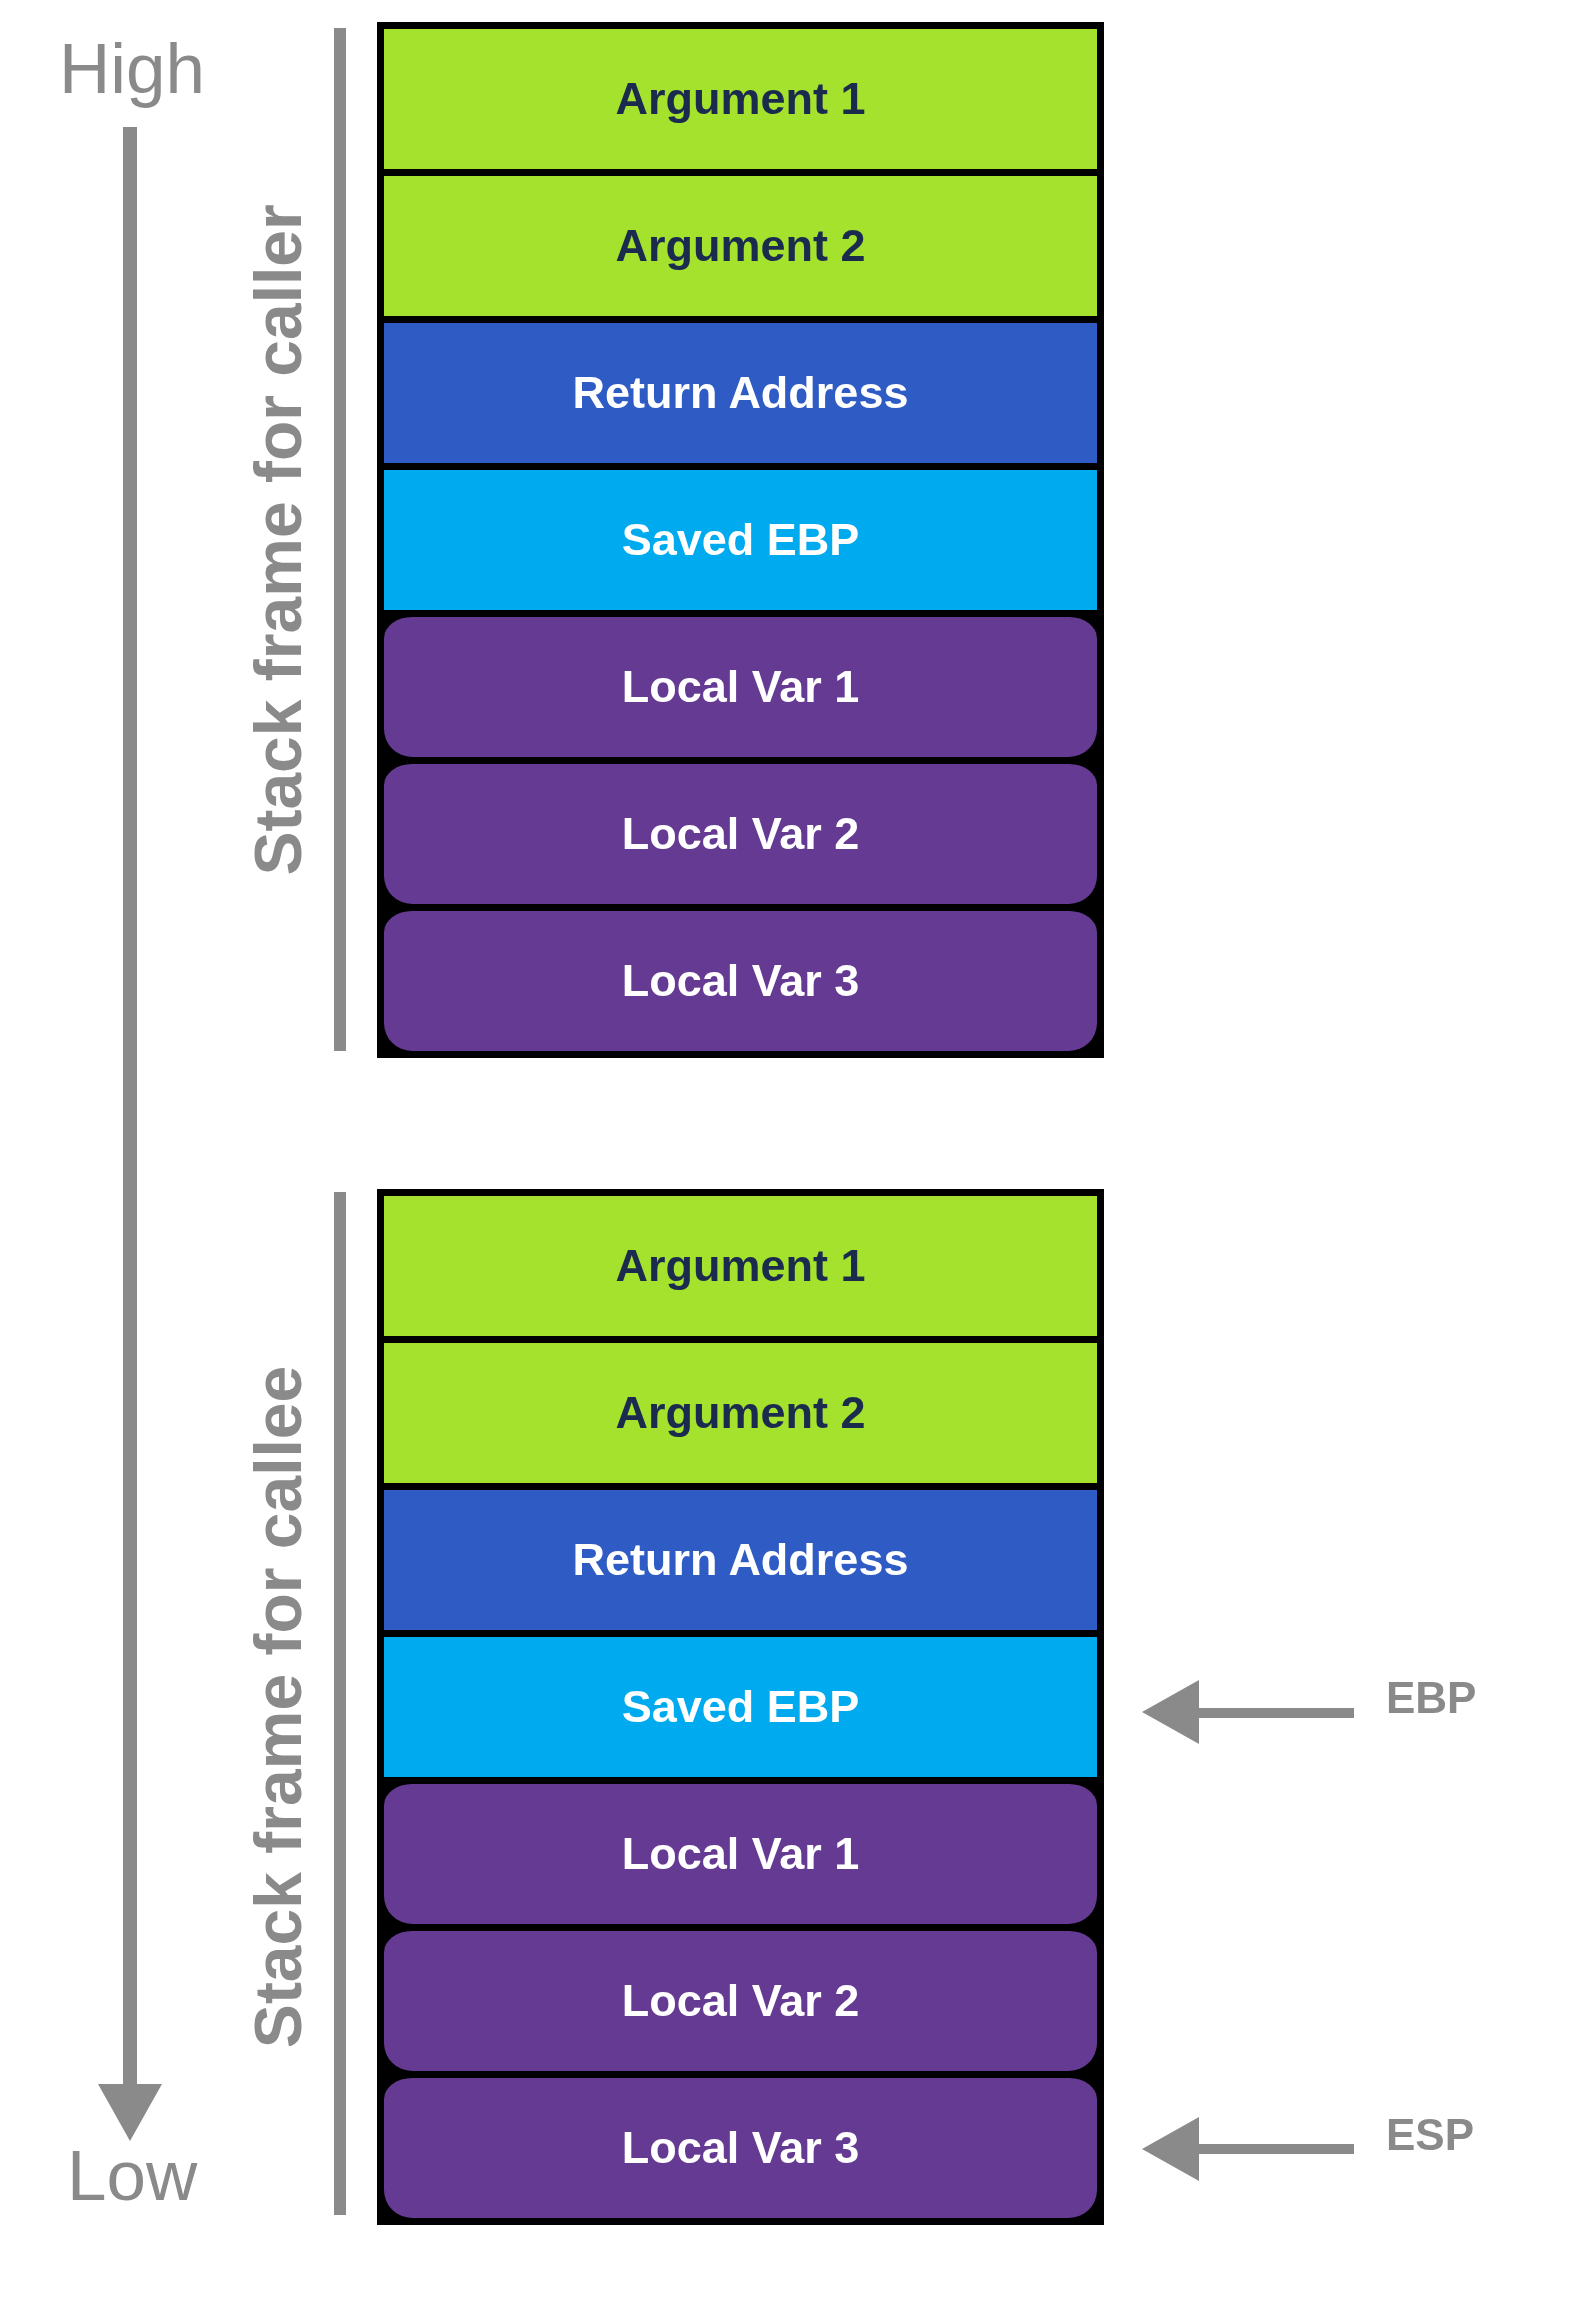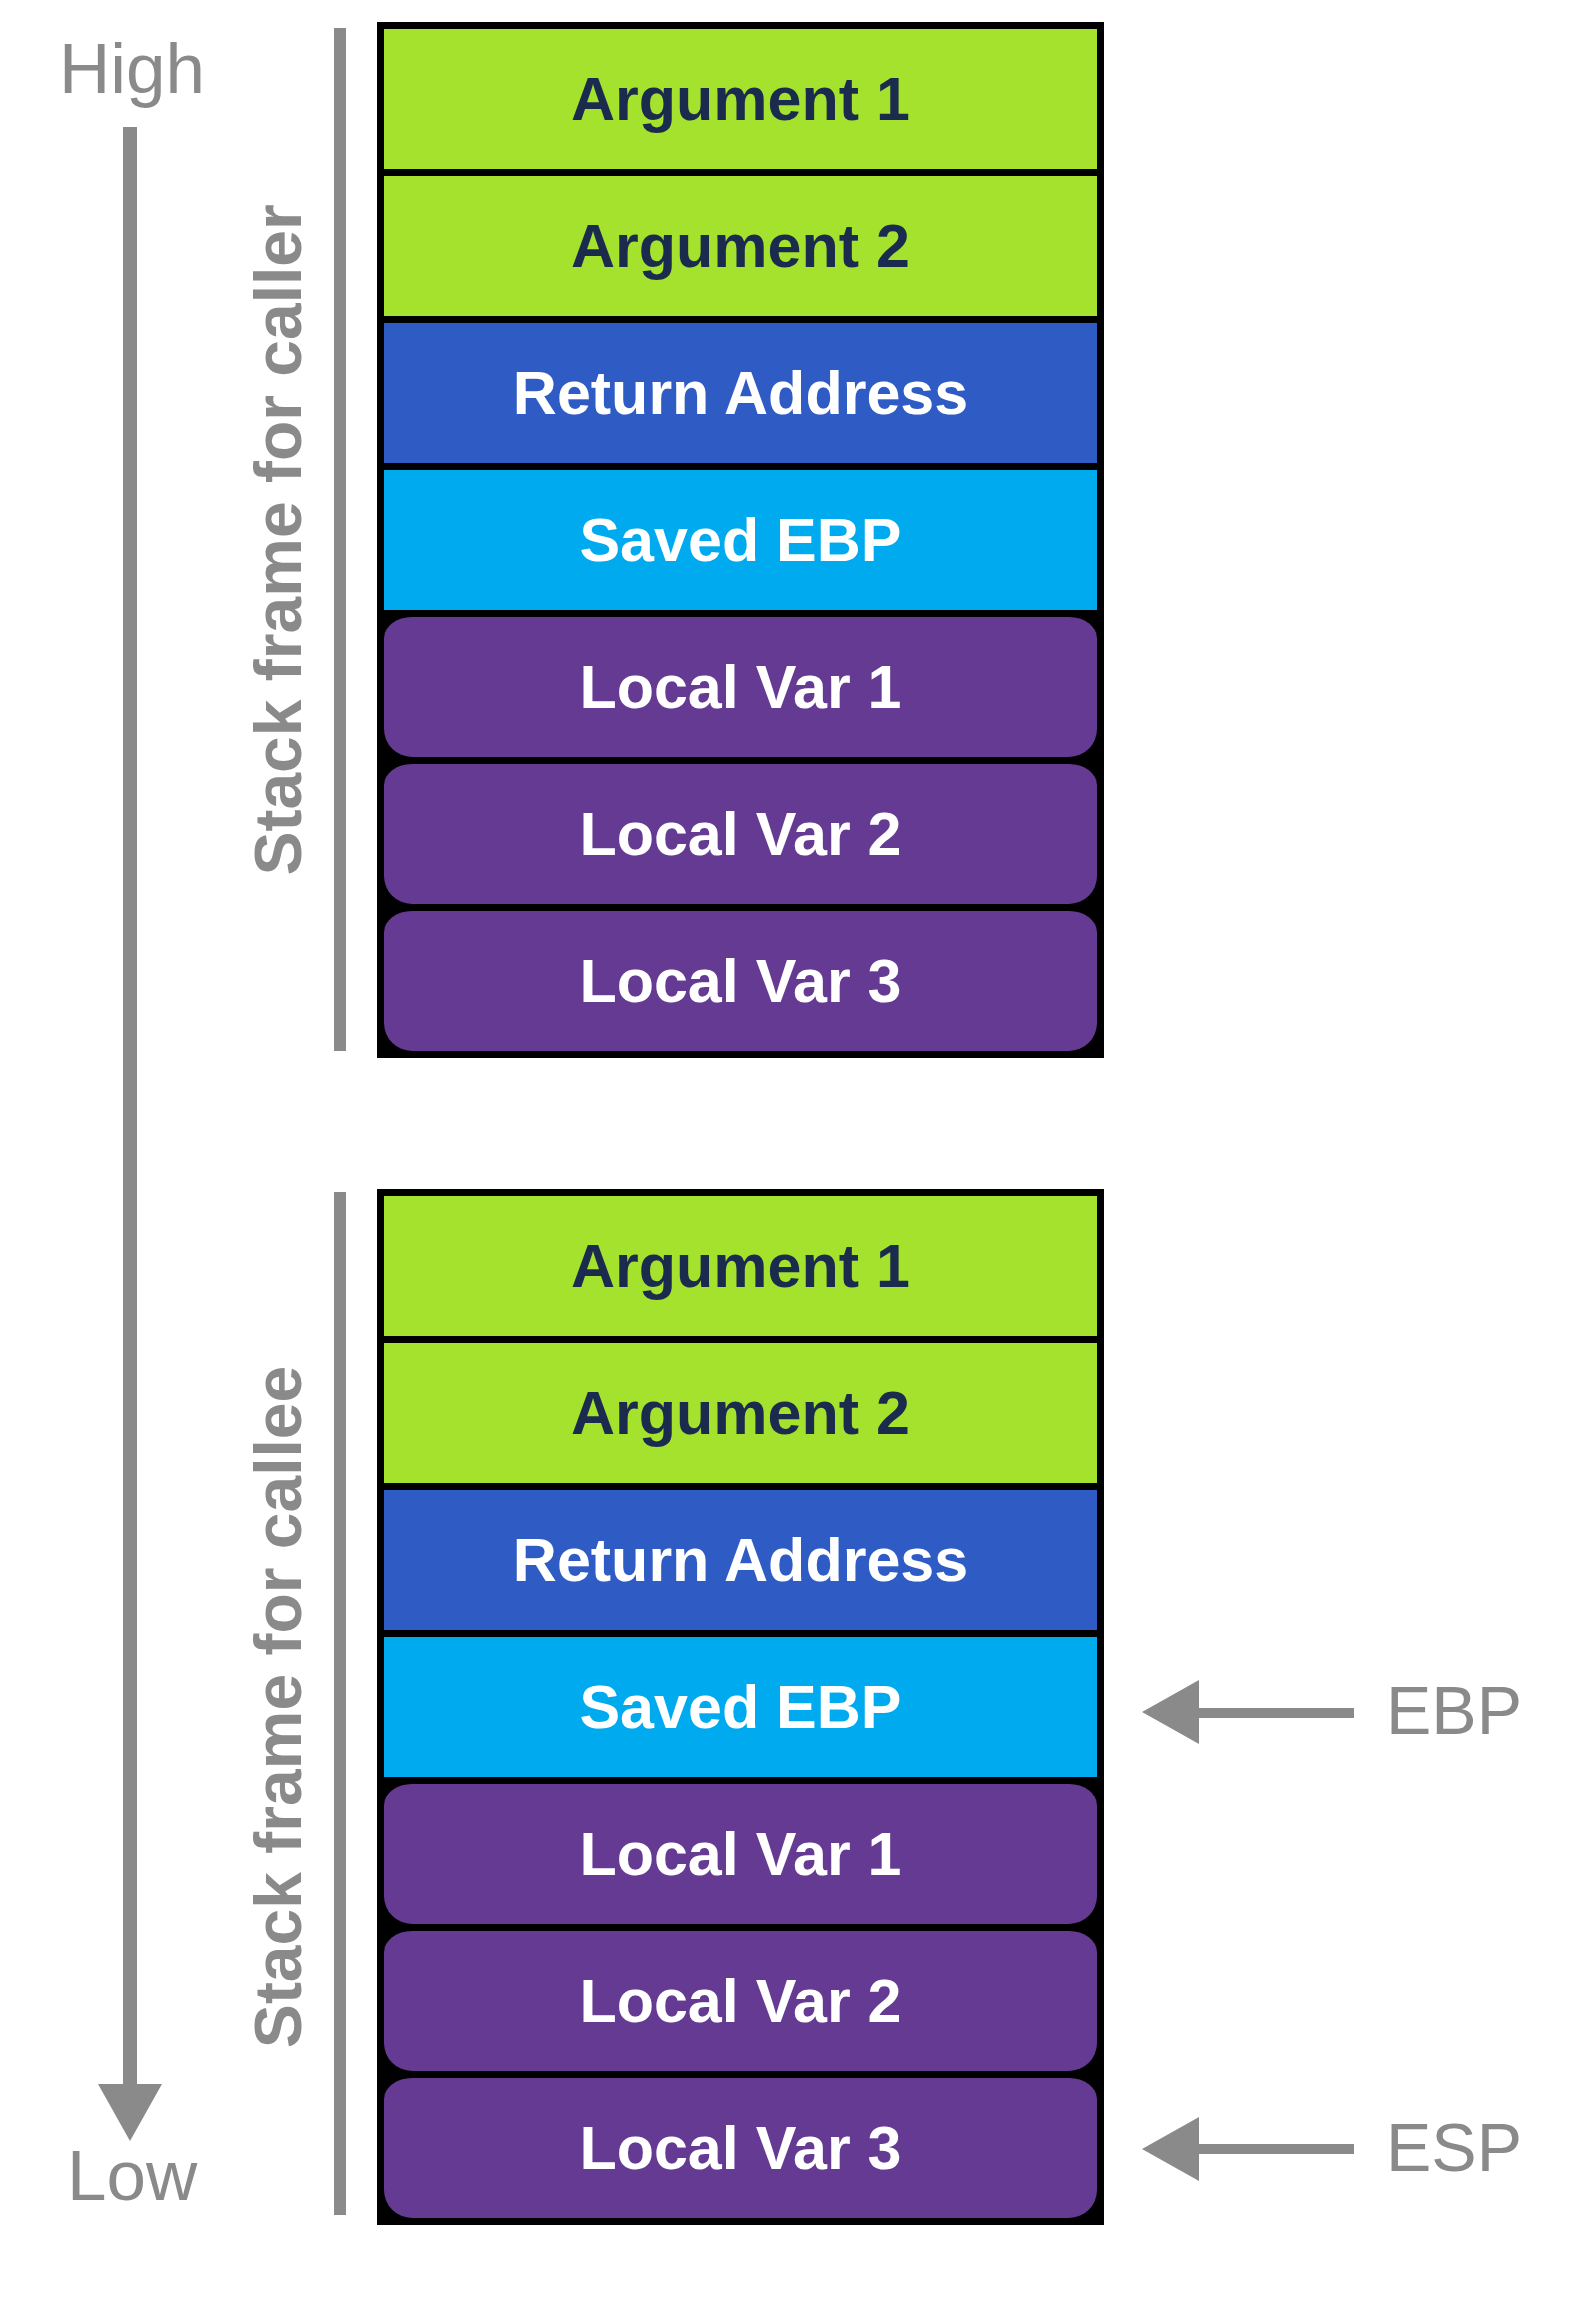--- a/index.html
+++ b/index.html
@@ -28,32 +28,32 @@
   
   .frame{
     position:absolute;left:377px;width:727px;height:1036px;
     border:7px solid var(--black);box-sizing:border-box;
     display:flex;flex-direction:column;background:var(--black);
   }
   .frame.caller{top:22px;}
   .frame.callee{top:1189px;}
   .row{
     flex:1;display:flex;align-items:center;justify-content:center;
-    font-size:61px;font-weight:bold;color:#ffffff;border-top:7px solid var(--black);
+    font-size:45px;font-weight:bold;color:#ffffff;border-top:7px solid var(--black);
   }
   .row:first-child{border-top:none;}
   .row.argument{background:var(--green);color:var(--navy);}
   .row.return-address{background:var(--blue);}
   .row.saved-ebp{background:var(--cyan);}
   .row.local-var{background:var(--purple);border-radius:28px;}
   
   .ptr-head{position:absolute;width:0;height:0;
     border-top:32.5px solid transparent;border-bottom:32.5px solid transparent;border-right:57px solid var(--gray);}
   .ptr-line{position:absolute;width:157px;height:9.7px;background:var(--gray);}
-  .ptr-label{position:absolute;color:var(--gray);font-size:68px;font-weight:normal;line-height:1;}
+  .ptr-label{position:absolute;color:var(--gray);font-size:44px;font-weight:bold;line-height:1;}
   .ebp .ptr-head{left:1142px;top:1680px;}
   .ebp .ptr-line{left:1197px;top:1708px;}
   .ebp .ptr-label{left:1386px;top:1676px;}
   .esp .ptr-head{left:1142px;top:2117px;}
   .esp .ptr-line{left:1197px;top:2144px;}
   .esp .ptr-label{left:1386px;top:2113px;text-align:center;}
 </style>
 </head>
 <body>
 

